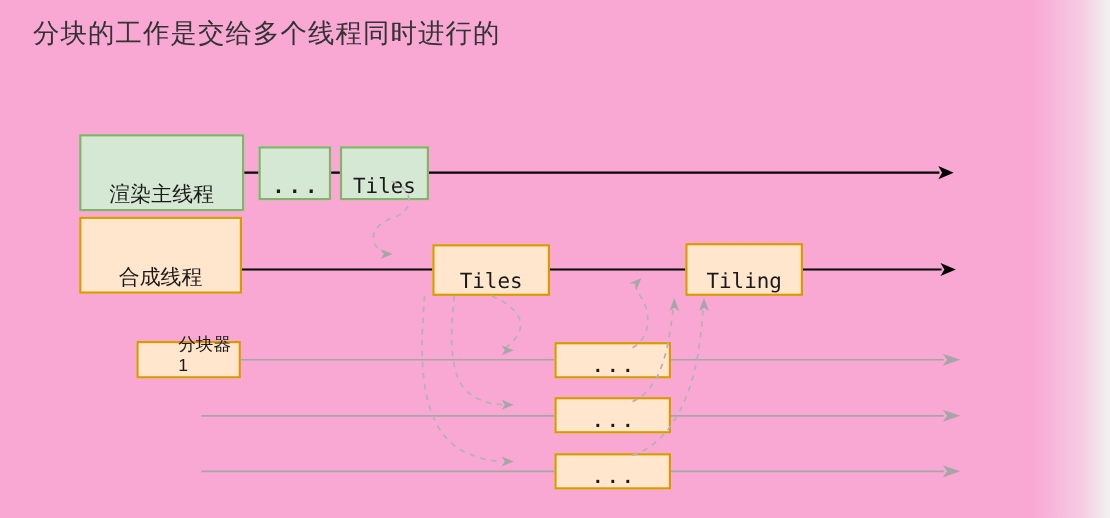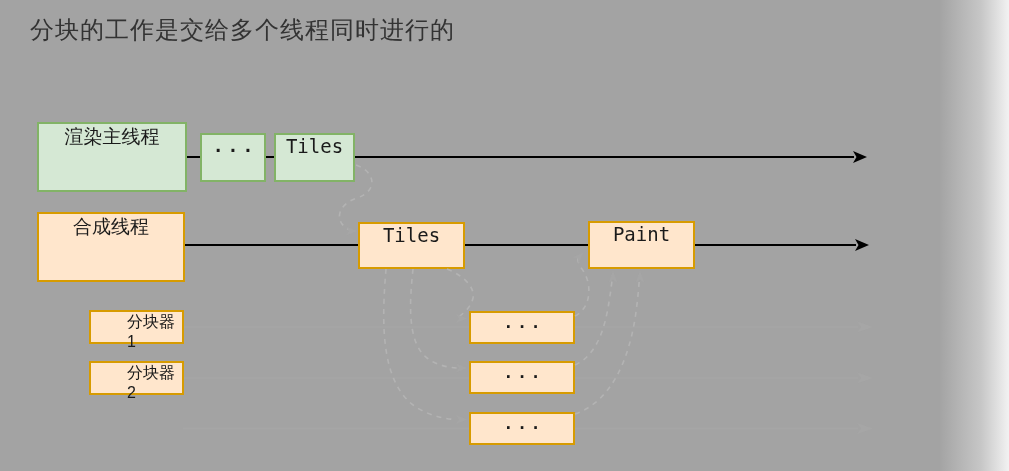--- a/index.html
+++ b/index.html
@@ -3,46 +3,46 @@
 <meta charset="utf-8">
 <style>
   :root{
     --title-text:#333333;
     --green-fill:#d5e8d4; --green-border:#82b366;
     --orange-fill:#ffe6cc; --orange-border:#d79b00;
     --black-line:#000000; --gray-line:#a6a6a6; --dashed-gray:#b3b3b3;
   }
   html,body{margin:0;padding:0;}
   body{font-family:"Liberation Sans",sans-serif;background:#ffffff;}
-  .canvas{position:relative;width:1009px;height:471px;background:#a3a3a3;overflow:hidden;}
+  .canvas{position:relative;width:1009px;height:471px;background:#f9a8d4;overflow:hidden;}
   .page-title{
     position:absolute;left:30px;top:14px;
     font-size:24px;font-weight:500;color:var(--title-text);
     letter-spacing:1px;white-space:nowrap;
   }
   .lines-layer,.dashed-layer{position:absolute;left:0;top:0;width:1009px;height:471px;pointer-events:none;}
   .lines-layer{z-index:1;}
-  .node{position:absolute;display:flex;align-items:flex-start;justify-content:center;
-    box-sizing:border-box;z-index:2;color:#1a1a1a;}
+  .node{position:absolute;display:flex;align-items:flex-end;justify-content:center;
+    box-sizing:border-box;z-index:2;color:#1a1a1a;margin-left:35px;}
   .green{background:var(--green-fill);border:2px solid var(--green-border);}
   .orange{background:var(--orange-fill);border:2px solid var(--orange-border);}
   .cjk-lg{font-size:19px;}
   .cjk-sm{font-size:16px;padding-left:36px;}
   .mono{font-family:"DejaVu Sans Mono","Liberation Mono",monospace;font-size:19px;}
   .dots{font-family:"DejaVu Sans Mono","Liberation Mono",monospace;font-weight:700;
     font-size:16px;letter-spacing:4px;text-indent:4px;}
   .dots-lg{font-size:18px;}
   .dashed-layer{z-index:3;}
   .edge-fade{position:absolute;top:0;right:0;width:70px;height:471px;z-index:5;
     background:linear-gradient(to right,rgba(242,242,242,0) 0%,rgba(242,242,242,0.45) 60%,#f2f2f2 100%);}
   
   .n-render{left:37px;top:122px;width:150px;height:70px;}
   .n-mell{left:200px;top:133px;width:66px;height:49px;}
   .n-paint{left:274px;top:133px;width:81px;height:49px;}
-  .n-comp{left:37px;top:212px;width:148px;height:70px;}
+  .n-comp{left:37px;top:197px;width:148px;height:70px;}
   .n-tiling{left:358px;top:222px;width:107px;height:47px;}
   .n-tiles{left:588px;top:221px;width:107px;height:48px;}
   .n-t1{left:89px;top:310px;width:95px;height:34px;}
   .n-t2{left:89px;top:361px;width:95px;height:34px;}
   .n-t3{left:89px;top:412px;width:95px;height:34px;}
   .n-d1{left:469px;top:311px;width:106px;height:33px;}
   .n-d2{left:469px;top:361px;width:106px;height:33px;}
   .n-d3{left:469px;top:412px;width:106px;height:33px;}
 </style>
 </head>
@@ -75,28 +75,25 @@
     <span>Tiles</span>
   </div>
 
   <div class="node orange cjk-lg n-comp">
     <span>合成线程</span>
   </div>
   <div class="node orange mono n-tiling">
     <span>Tiles</span>
   </div>
   <div class="node orange mono n-tiles">
-    <span>Paint</span>
+    <span>Tiling</span>
   </div>
 
   <div class="node orange cjk-sm n-t1">
     <span>分块器1</span>
-  </div>
-  <div class="node orange cjk-sm n-t2">
-    <span>分块器2</span>
   </div>
 
   <div class="node orange dots n-d1">
     <span>...</span>
   </div>
   <div class="node orange dots n-d2">
     <span>...</span>
   </div>
   <div class="node orange dots n-d3">
     <span>...</span>

